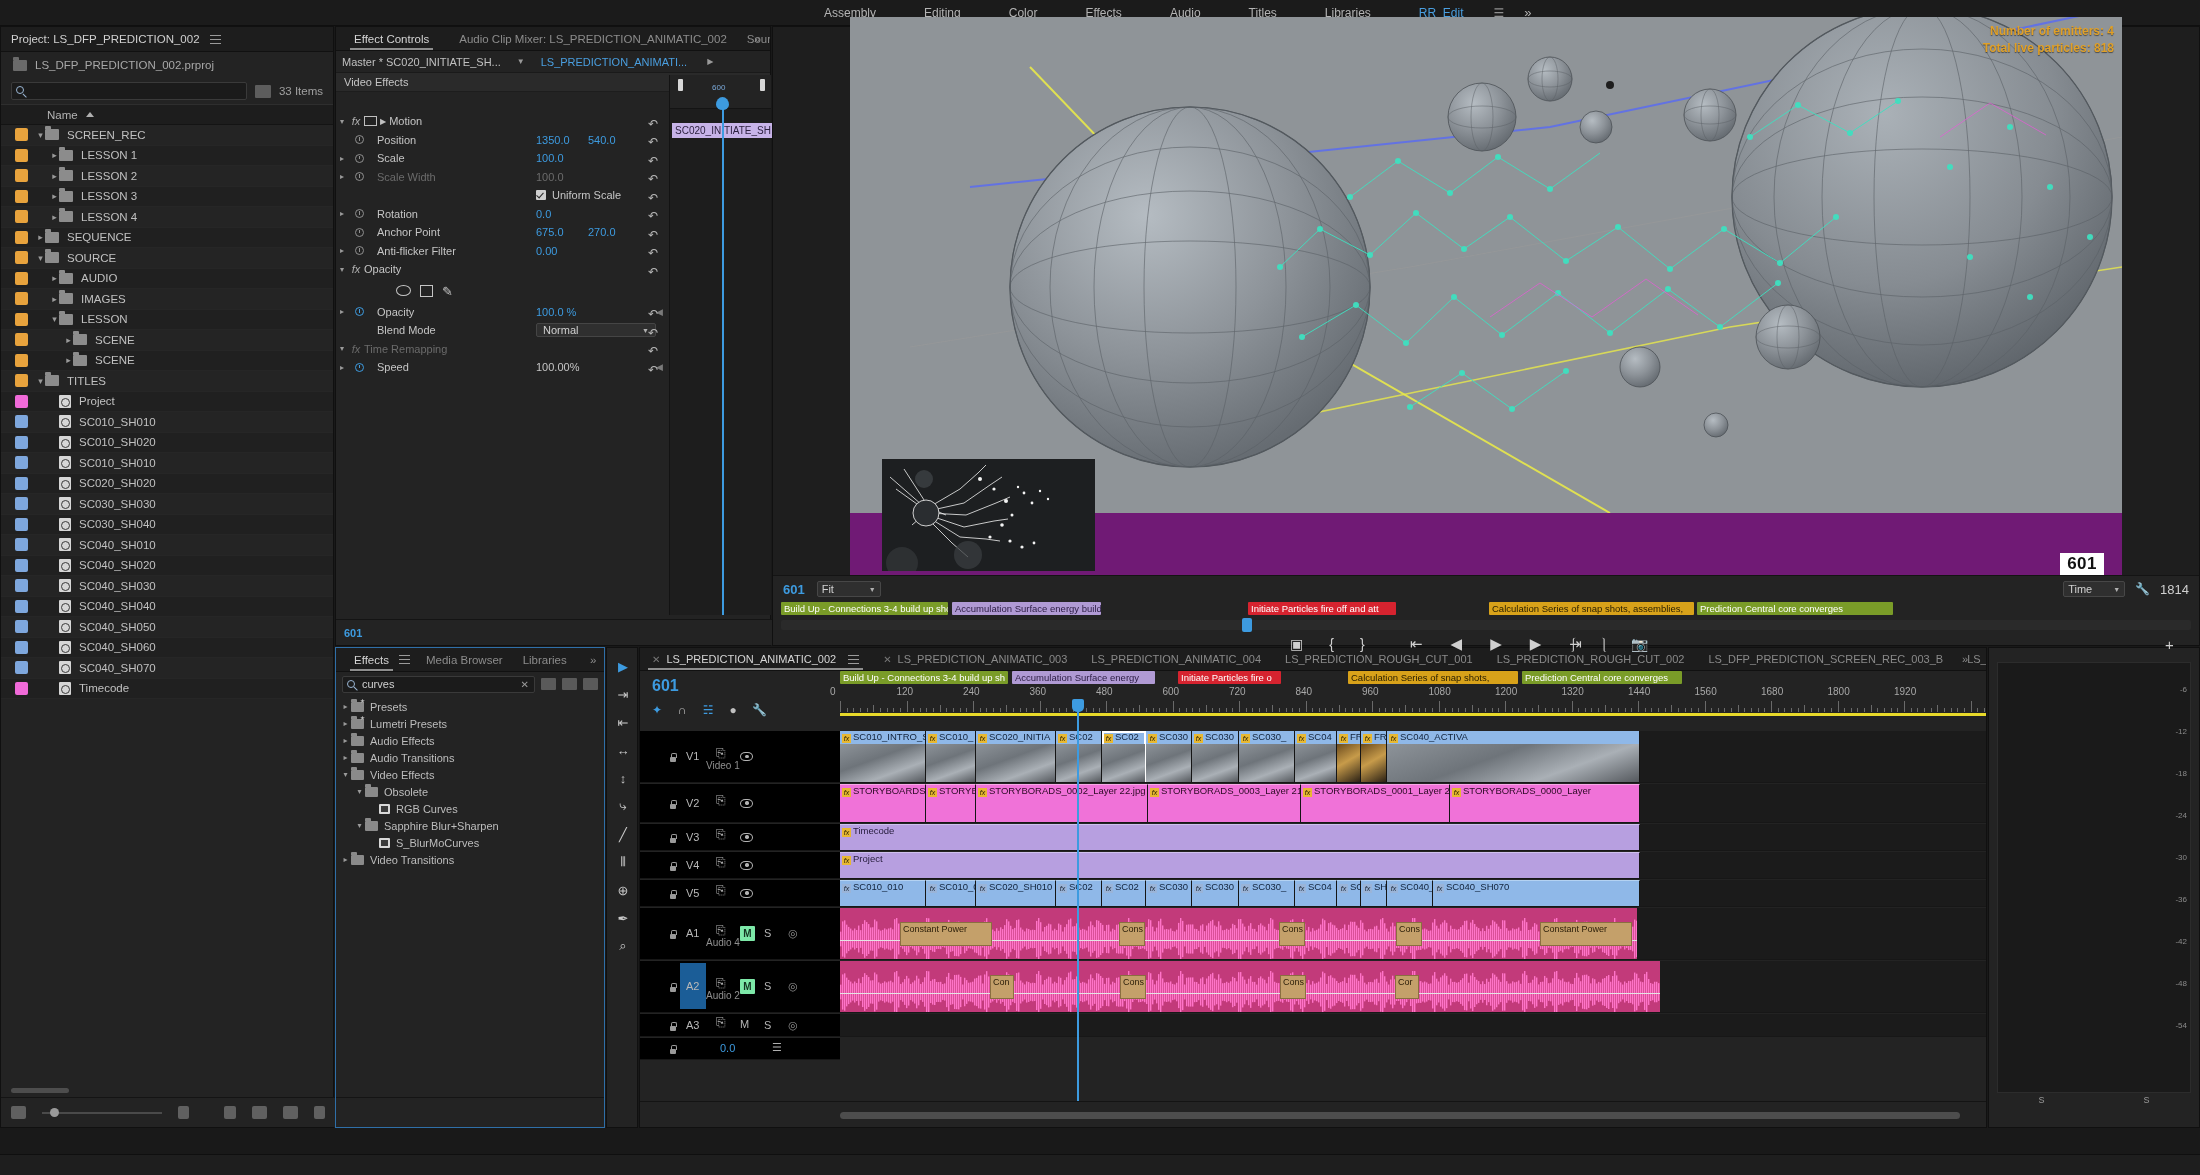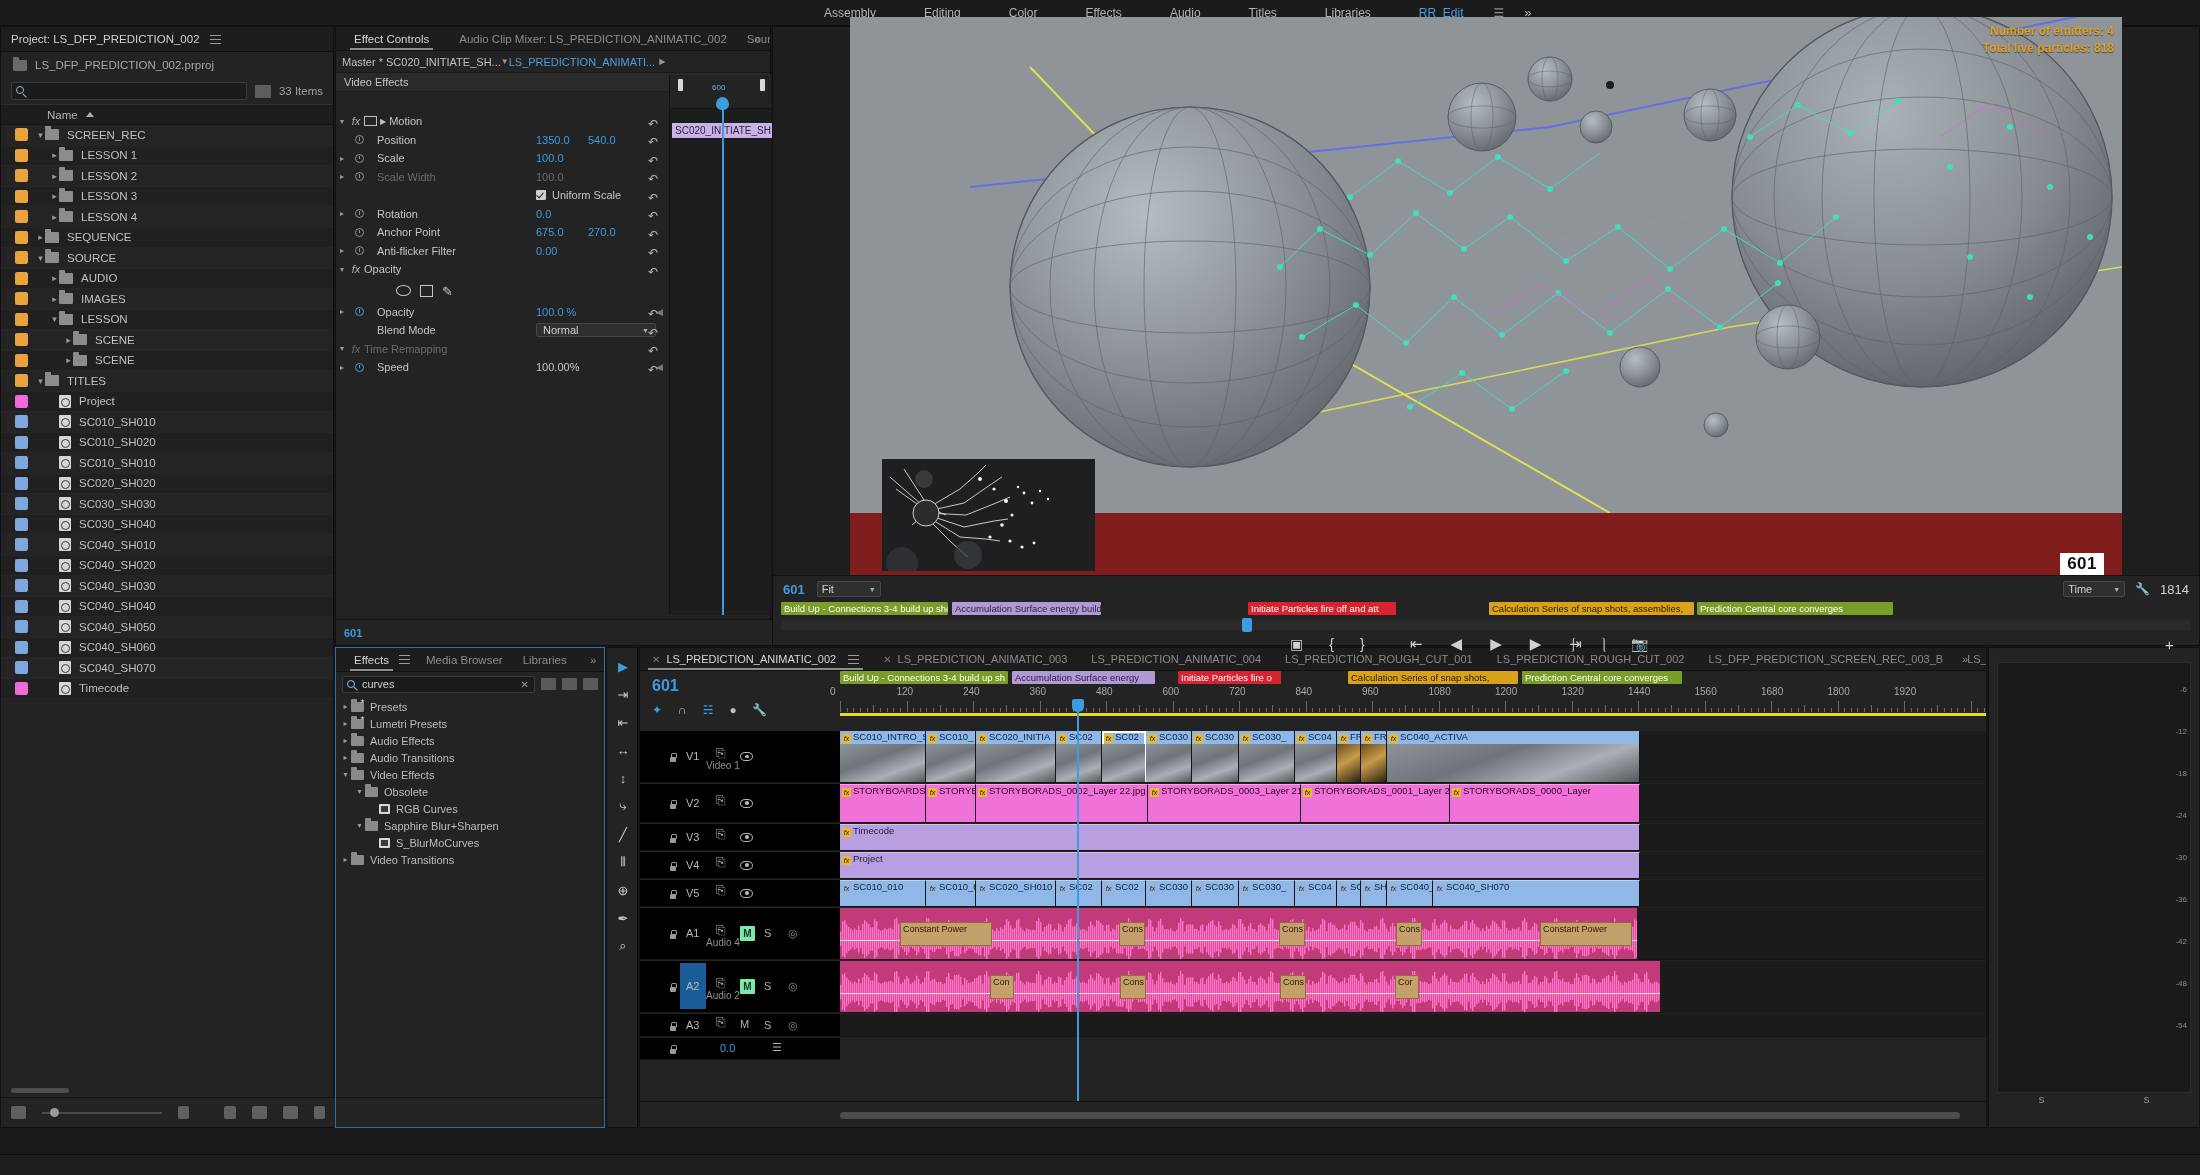--- a/index.html
+++ b/index.html
@@ -64,21 +64,21 @@
   .tlabel { margin-left:8px; white-space:nowrap; overflow:hidden;}
   .proj-bottom { position:absolute; left:0; bottom:0; width:334px; height:30px; background:#232323;
                  border-top:1px solid #141414; display:flex; align-items:center; padding:0 10px; gap:16px;}
   .pb-ico { width:15px; height:13px; background:#606060; border-radius:2px;}
   .pb-slider { flex:0 0 120px; height:2px; background:#4a4a4a; position:relative;}
   .pb-knob { position:absolute; left:8px; top:-4px; width:9px;height:9px;border-radius:50%;background:#9a9a9a;}
   .scroll-x { position:absolute; left:10px; bottom:34px; width:58px; height:5px; background:#4d4d4d; border-radius:3px;}
 
   
   #fx-panel { left:335px; top:26px; width:436px; height:620px; background:#232323;}
-  .fx-srcrow { height:22px; display:flex; align-items:center; font-size:11px; padding-left:6px; gap:0;
+  .fx-srcrow { height:22px; display:flex; align-items:center; font-size:11px; padding-left:6px; gap:16px;
                background:#232323; border-bottom:1px solid #1a1a1a;}
   .fx-master { color:#c0c0c0;}
   .fx-seq { color:#4a9fe0;}
   .fx-sub { height:19px; background:#2a2a2a; display:flex; align-items:center; padding-left:8px;
             font-size:11px; color:#c5c5c5; border-bottom:1px solid #1d1d1d; justify-content:space-between; padding-right:6px;}
   .fxrow { height:18.5px; display:flex; align-items:center; font-size:11px; position:relative; color:#c5c5c5;}
   .fxrow .tw { width:12px; text-align:center; font-size:8px; color:#9a9a9a;}
   .fxrow .fx-i { font-style:italic; color:#b0b0b0; width:16px; text-align:center; font-size:11px;}
   .stopw { width:9px;height:9px;border:1.3px solid #8f8f8f;border-radius:50%;position:relative;}
   .stopw.on { border-color:#3d9be0;}
@@ -108,21 +108,21 @@
               border-radius:50% 50% 50% 50%/60% 60% 40% 40%;}
   .fx-bottom { position:absolute; left:0; bottom:0; width:436px; height:26px; background:#232323; border-top:1px solid #141414;
                display:flex; align-items:center; font-size:11px; color:#b8b8b8; padding-left:8px;}
 
   
   #prog-panel { left:772px; top:26px; width:1428px; height:620px; background:#1e1e1e;}
   .prog-head { height:24px; background:#1d1d1d; display:flex; align-items:center; padding-left:8px; gap:8px;
                font-size:11.5px; color:#d2d2d2; border-bottom:1px solid #111;}
   .prog-stage { position:absolute; left:0; top:24px; right:0; bottom:70px; background:#1e1e1e;
                 display:flex; align-items:center; justify-content:center;}
-  .prog-video { position:relative; width:1272px; height:592px; background:#7f1d1d; overflow:hidden;}
+  .prog-video { position:relative; width:1272px; height:592px; background:#701a75; overflow:hidden;}
   .hud { position:absolute; right:8px; top:6px; text-align:right; font-size:12px; color:#e0a028; font-weight:bold;
          line-height:17px; text-shadow:0 1px 1px rgba(0,0,0,.5);}
   .tc-box { position:absolute; right:18px; bottom:34px; background:#fff; color:#111; font-size:17px;
             font-weight:bold; padding:1px 7px; letter-spacing:.5px;}
   .pip { position:absolute; left:32px; bottom:38px; width:213px; height:112px; background:#161616; overflow:hidden;}
   .pip-label { position:absolute; left:32px; bottom:12px; width:213px; height:20px; background:#0a0a0a; color:#fff;
                font-size:12px; line-height:20px; padding-left:6px; letter-spacing:.3px;}
   .shot-label { position:absolute; left:273px; bottom:12px; background:#0a0a0a; color:#fff; font-size:12px;
                 line-height:20px; height:20px; padding:0 8px;}
   .prog-bottom { position:absolute; left:0; bottom:0; right:0; height:70px; background:#232323; border-top:1px solid #141414;}

